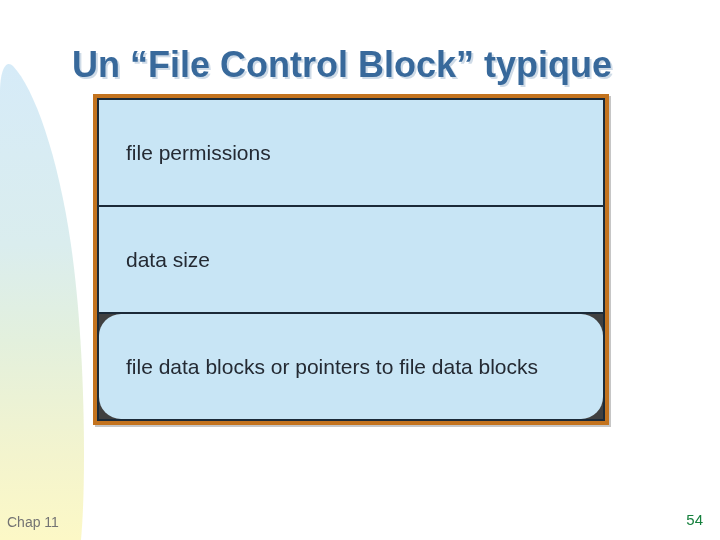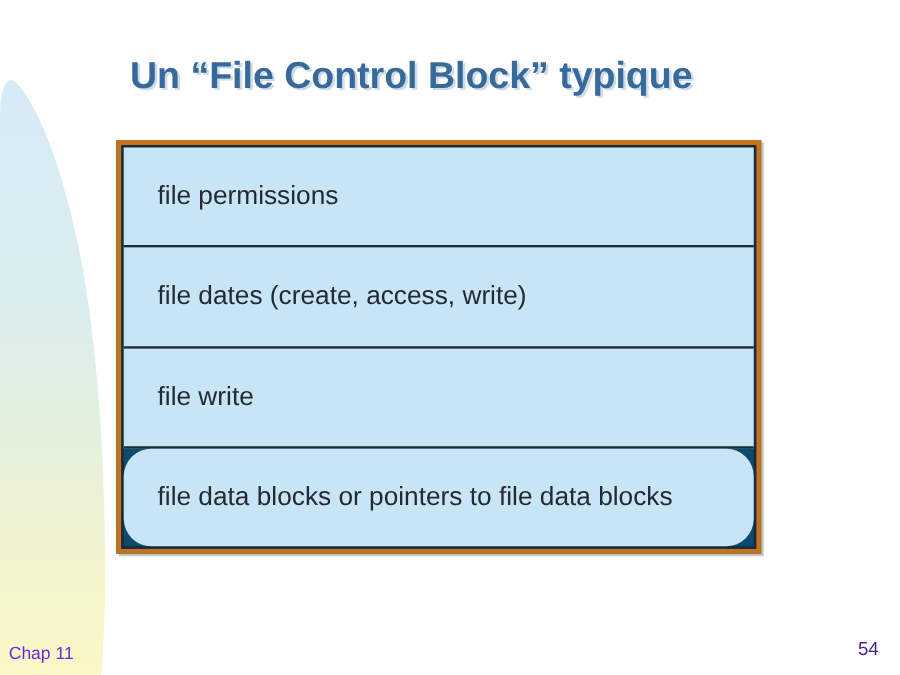--- a/index.html
+++ b/index.html
@@ -19,39 +19,39 @@
     left: 0;
     top: 0;
     width: 100px;
     height: 540px;
     pointer-events: none;
   }
 
   
   .slide-title {
     position: absolute;
-    left: 104px;
+    left: 72px;
     top: 44px;
-    font-size: 30px;
+    font-size: 36px;
     font-weight: bold;
     letter-spacing: 0px;
     color: #38699B;
     text-shadow: 2px 2px 0 rgba(168, 190, 212, 0.55);
     white-space: nowrap;
   }
 
   
   .fcb-frame {
     position: absolute;
     left: 93px;
-    top: 112px;
+    top: 94px;
     width: 516px;
     height: 331px;
     border: 4px solid #C3731E;
-    background: #0c4a6e;
+    background: #404040;
     box-shadow: 2px 2px 0 rgba(128, 128, 128, 0.45);
   }
   .fcb-inner {
     width: 100%;
     height: 100%;
     border: 2px solid #1B2A38;
     display: flex;
     flex-direction: column;
   }
   .fcb-row {
@@ -65,28 +65,28 @@
     background: #C8E5F5;
   }
   .fcb-row:last-child { border-bottom: none; border-radius: 22px; }
 
   
   .footer-chap {
     position: absolute;
     left: 7px;
     top: 514px;
     font-size: 14px;
-    color: #6d28d9;
+    color: #737373;
   }
   .footer-page {
     position: absolute;
     right: 17px;
     top: 511px;
     font-size: 15px;
-    color: #4c1d95;
+    color: #15803d;
   }
 </style>
 </head>
 <body>
 
 <svg class="side-decoration" viewBox="0 0 100 540" preserveAspectRatio="none" aria-hidden="true">
   <defs>
     <linearGradient id="sideGrad" x1="0" y1="0" x2="0" y2="1">
       <stop offset="0" stop-color="#D6EBF8"></stop>
       <stop offset="0.38" stop-color="#DAEDEE"></stop>
@@ -96,20 +96,19 @@
     </linearGradient>
   </defs>
   <path d="M 0 92 C 0 70 6 59 13 66 C 34 88 58 155 71 245 C 80 308 84 385 84 455 C 84 489 83 517 81 540 L 0 540 Z" fill="url(#sideGrad)"></path>
 </svg>
 
 <h1 class="slide-title">Un “File Control Block” typique</h1>
 
 <div class="fcb-frame">
   <div class="fcb-inner">
     <div class="fcb-row">file permissions</div>
-    <div class="fcb-row">file dates (create, access, write)</div>
-    <div class="fcb-row">file write</div>
+    <div class="fcb-row">data size</div>
     <div class="fcb-row">file data blocks or pointers to file data blocks</div>
   </div>
 </div>
 
 <div class="footer-chap">Chap 11</div>
 <div class="footer-page">54</div>
 
 </body></html>

